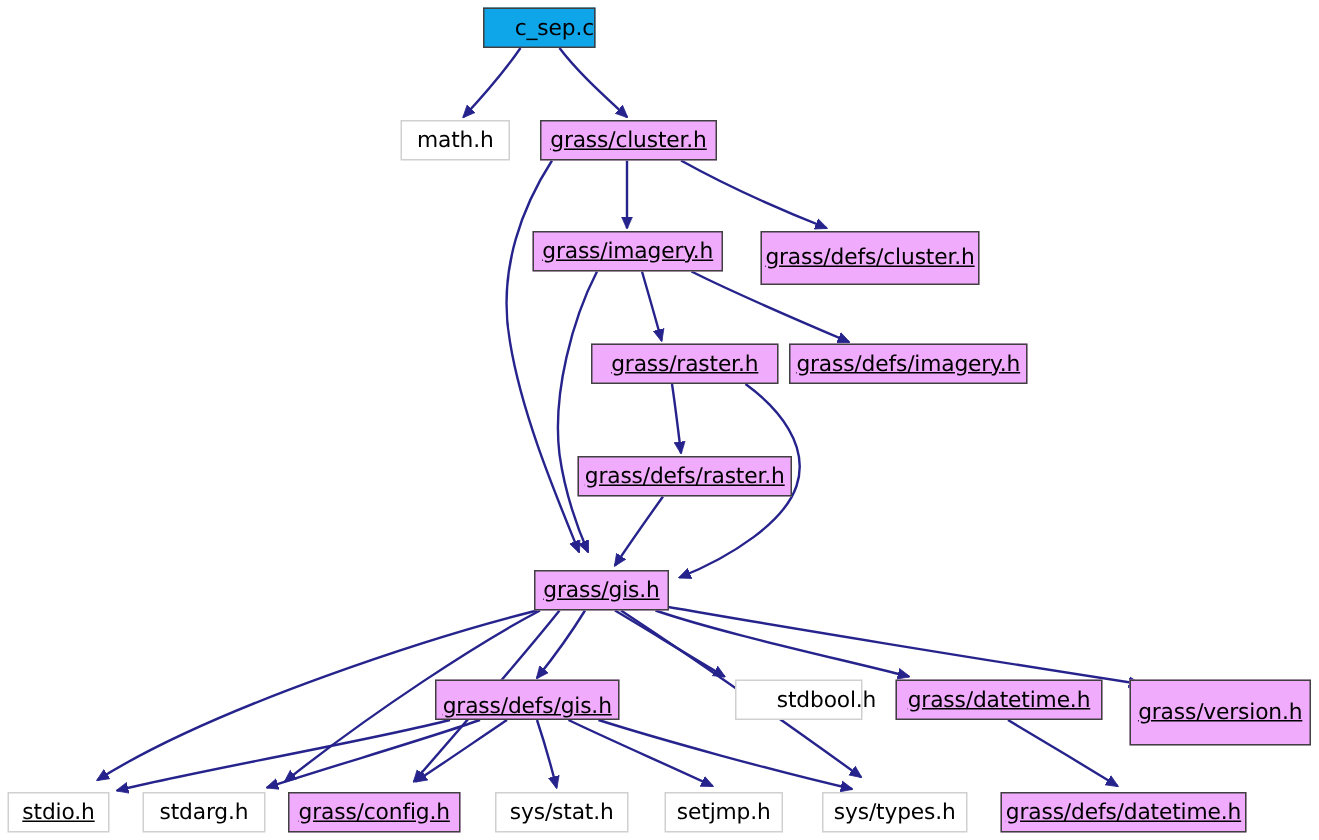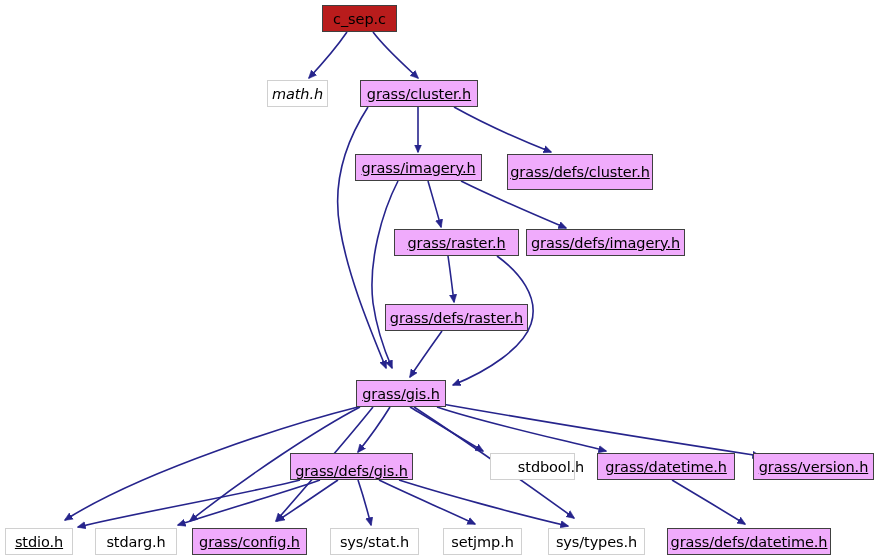--- a/index.html
+++ b/index.html
@@ -37,22 +37,23 @@
     box-sizing: border-box;
     display: flex;
     align-items: center;
     justify-content: center;
     white-space: nowrap;
     font-size: 14.5px;
     color: #000000;
     letter-spacing: -0.1px;
   }
   .node-box.kind-root {
-    background: #b91c1c;
+    background: #0ea5e9;
     border: 1.6px solid #404040;
+    justify-content: flex-end;
   }
   .node-box.kind-grass {
     background: #f0abfc;
     border: 1.6px solid #404040;
     text-decoration: underline;
   }
   .node-box.kind-system {
     background: #ffffff;
     border: 1.2px solid #d0d0d0;
   }
@@ -98,21 +99,21 @@
         <path class="edge-path" d="M 379,480 C 406,493 445,510 475,524" marker-end="url(#arrowhead)"></path>
         <path class="edge-path" d="M 399,480 C 440,493 516,514 568,526" marker-end="url(#arrowhead)"></path>
         <path class="edge-path" d="M 672,480 C 694,493 722,510 745,524" marker-end="url(#arrowhead)"></path>
       </g>
   </svg>
 
   <div id="node-layer">
       <div class="node-box kind-root" style="left: 322px; top: 5px; width: 75px; height: 27px;">
         <span class="node-label">c_sep.c</span>
       </div>
-      <div class="node-box kind-system" style="left: 267px; top: 80px; width: 61px; height: 27px; font-style: italic;">
+      <div class="node-box kind-system" style="left: 267px; top: 80px; width: 73px; height: 27px;">
         <span class="node-label">math.h</span>
       </div>
       <div class="node-box kind-grass" style="left: 360px; top: 80px; width: 118px; height: 27px;">
         <span class="node-label">grass/cluster.h</span>
       </div>
       <div class="node-box kind-grass" style="left: 355px; top: 154px; width: 127px; height: 27px;">
         <span class="node-label">grass/imagery.h</span>
       </div>
       <div class="node-box kind-grass" style="left: 507px; top: 154px; width: 146px; height: 36px;">
         <span class="node-label">grass/defs/cluster.h</span>
@@ -131,21 +132,21 @@
       </div>
       <div class="node-box kind-grass" style="left: 290px; top: 453px; width: 123px; height: 27px; align-items: flex-end;">
         <span class="node-label">grass/defs/gis.h</span>
       </div>
       <div class="node-box kind-system" style="left: 490px; top: 453px; width: 85px; height: 27px; padding-left: 37px;">
         <span class="node-label">stdbool.h</span>
       </div>
       <div class="node-box kind-grass" style="left: 597px; top: 453px; width: 138px; height: 27px;">
         <span class="node-label">grass/datetime.h</span>
       </div>
-      <div class="node-box kind-grass" style="left: 753px; top: 453px; width: 121px; height: 27px;">
+      <div class="node-box kind-grass" style="left: 753px; top: 453px; width: 121px; height: 44px;">
         <span class="node-label">grass/version.h</span>
       </div>
       <div class="node-box kind-system" style="left: 5px; top: 528px; width: 68px; height: 27px; text-decoration: underline;">
         <span class="node-label">stdio.h</span>
       </div>
       <div class="node-box kind-system" style="left: 95px; top: 528px; width: 82px; height: 27px;">
         <span class="node-label">stdarg.h</span>
       </div>
       <div class="node-box kind-grass" style="left: 192px; top: 528px; width: 115px; height: 27px;">
         <span class="node-label">grass/config.h</span>

